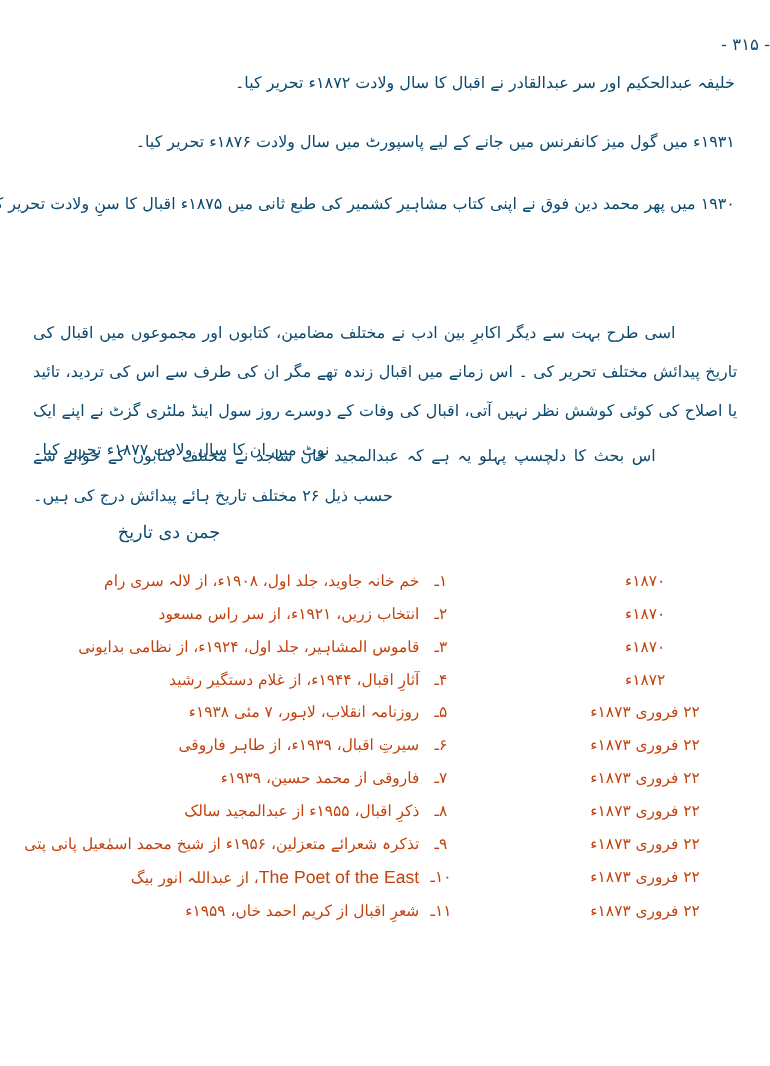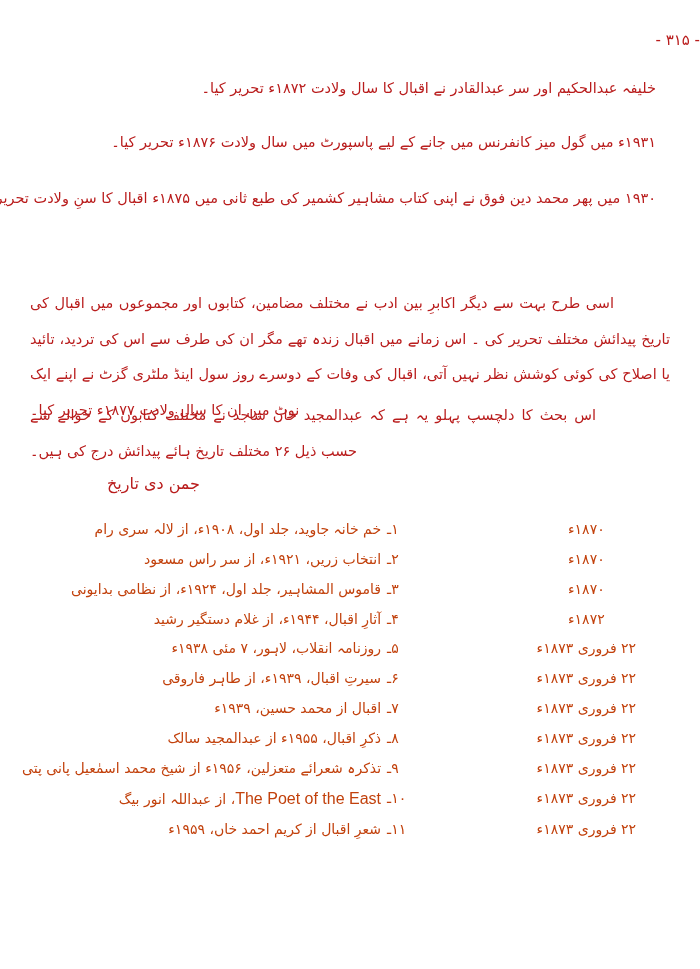--- a/index.html
+++ b/index.html
@@ -34,34 +34,34 @@
     direction: rtl;
     color: #1a1a1a;
   }
 
   
   .urdu {
     direction: rtl;
     text-align: right;
     unicode-bidi: isolate;
     font-family: "DejaVu Sans", "Liberation Sans", sans-serif;
-    color: #b91c1c;
+    color: #0c4a6e;
     line-height: 1.95;
   }
 
   
   .stmt-block {
     position: absolute;
     right: 32px;
     width: 636px;
   }
   .stmt {
     font-size: 14.5px;
     text-align: right;
-    margin: 12px;
+    margin: 0;
     padding: 0 0 0 0;
     white-space: nowrap;
     overflow: visible;
   }
   .stmt.s1 { margin-bottom: 26px; }
   .stmt.s2 { margin-bottom: 28px; }
   .stmt.s3 { margin-bottom: 27px; }
   .stmt.s4 { margin-bottom: 27px; }
   .stmt.s5 { margin-bottom: 0; }
 
@@ -109,21 +109,21 @@
     text-align: center;
     direction: rtl;
     padding-right: 30px;
     box-sizing: border-box;
   }
   td.col-spacer {
     width: 280px;
   }
   td.col-serial {
     width: 40px;
-    text-align: left;
+    text-align: center;
     direction: rtl;
   }
   td.col-title {
     text-align: right;
     direction: rtl;
     padding-right: 6px;
   }
   .latin {
     direction: ltr;
     unicode-bidi: embed;
@@ -185,21 +185,21 @@
       <tr>
         <td class="col-date urdu">۲۲ فروری ۱۸۷۳ء</td>
         <td class="col-spacer"></td>
         <td class="col-serial urdu">۶ـ</td>
         <td class="col-title urdu">سیرتِ اقبال، ۱۹۳۹ء، از طاہر فاروقی</td>
       </tr>
       <tr>
         <td class="col-date urdu">۲۲ فروری ۱۸۷۳ء</td>
         <td class="col-spacer"></td>
         <td class="col-serial urdu">۷ـ</td>
-        <td class="col-title urdu">اقبال از محمد حسین، ۱۹۳۹ء</td>
+        <td class="col-title urdu">فاروقی از محمد حسین، ۱۹۳۹ء</td>
       </tr>
       <tr>
         <td class="col-date urdu">۲۲ فروری ۱۸۷۳ء</td>
         <td class="col-spacer"></td>
         <td class="col-serial urdu">۸ـ</td>
         <td class="col-title urdu">ذکرِ اقبال، ۱۹۵۵ء از عبدالمجید سالک</td>
       </tr>
       <tr>
         <td class="col-date urdu">۲۲ فروری ۱۸۷۳ء</td>
         <td class="col-spacer"></td>

